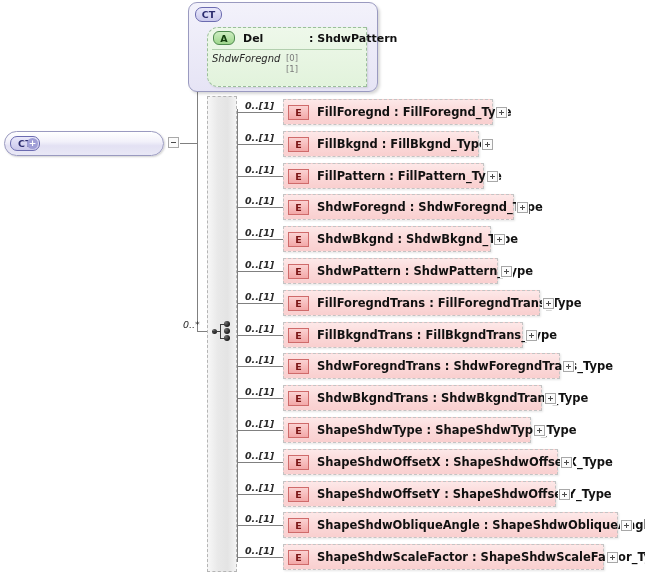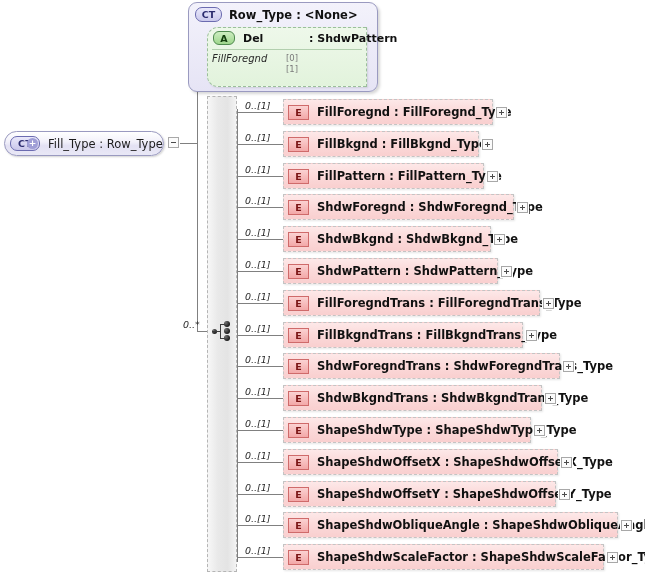--- a/index.html
+++ b/index.html
@@ -191,20 +191,21 @@
   }
   .el-label {
     margin-left: 8px;
     font-size: 11.5px; font-weight: bold; color: #111;
     white-space: nowrap;
   }
   .occ {
     position: absolute;
     font-size: 9.5px; font-style: italic; color: #2a2a2a;
     white-space: nowrap;
+    font-weight: bold;
   }
   .occ-star {
     position: absolute;
     left: 183px; top: 319px;
     font-size: 9.5px; font-style: italic; color: #2a2a2a;
   }
 </style>
 </head>
 <body>
 
@@ -216,37 +217,35 @@
   <div class="vline" style="left:197px; top:143px; height:188px;"></div>
   <div class="hline" style="left:197px; top:331px; width:16px;"></div>
 
   <div class="vline" style="left:237px; top:109px; height:453px;"></div>
 
   <div class="root-node">
     <span class="badge-ct">
       <span>CT</span>
       <span class="plus">+</span>
     </span>
-    <span class="root-label">Fill_Type : Row_Type</span>
   </div>
   <div class="toggle-box" style="left:168px; top:137px;"></div>
 
   <div class="ct-box">
     <div class="ct-head">
       <span class="badge-ct2">CT</span>
-      <span class="ct-title">Row_Type : &lt;None&gt;</span>
     </div>
     <div class="attr-box">
       <div class="attr-row">
         <span class="badge-a">A</span>
         <span class="attr-name">Del</span>
         <span class="attr-type">: ShdwPattern</span>
       </div>
       <div class="attr-sep"></div>
-      <div class="enum-label">FillForegnd</div>
+      <div class="enum-label">ShdwForegnd</div>
       <div class="enum-values">
         <div>[0]</div>
         <div>[1]</div>
       </div>
     </div>
   </div>
 
   <div class="group-band"></div>
   <div class="occ-star">0..*</div>
   <div class="compositor">

